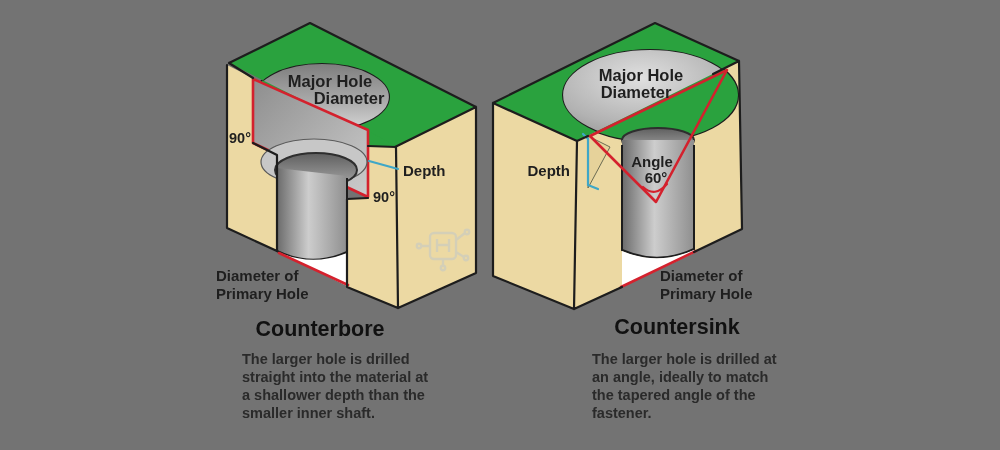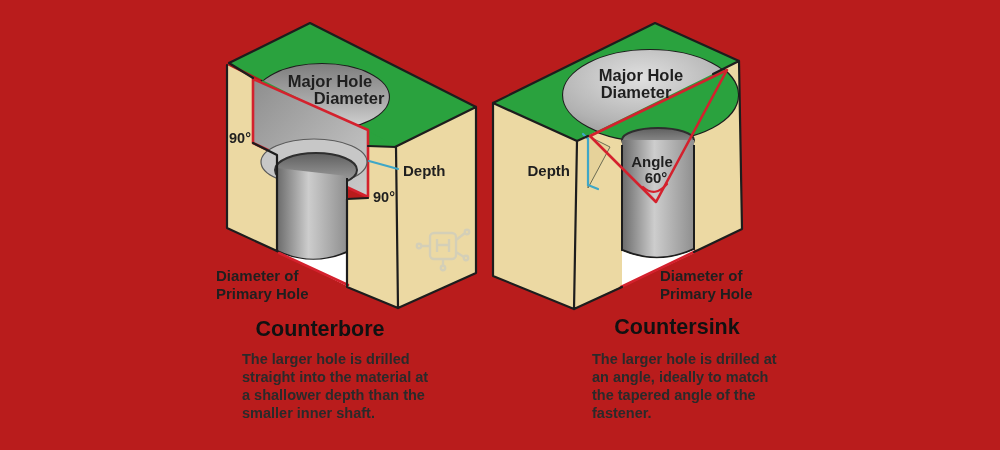--- a/index.html
+++ b/index.html
@@ -1,16 +1,16 @@
 <!DOCTYPE html>
 <html><head>
 <meta charset="utf-8">
 <style>
   html,body{margin:0;padding:0;background:#ffffff;}
-  .canvas{position:relative;width:1000px;height:450px;background:#b91c1c;overflow:hidden;
+  .canvas{position:relative;width:1000px;height:450px;background:#737373;overflow:hidden;
           font-family:"Liberation Sans", sans-serif;}
   svg text{font-family:"Liberation Sans", sans-serif;font-weight:700;}
   .lbl{font-size:16.5px;fill:#1f1f1f;}
   .sm{font-size:14.5px;fill:#1f1f1f;}
   .dim{font-size:15px;fill:#1f1f1f;}
   .ttl{font-size:21.5px;fill:#111111;}
   .desc{font-size:14.5px;fill:#2a2a2a;}
 </style>
 </head>
 <body>

